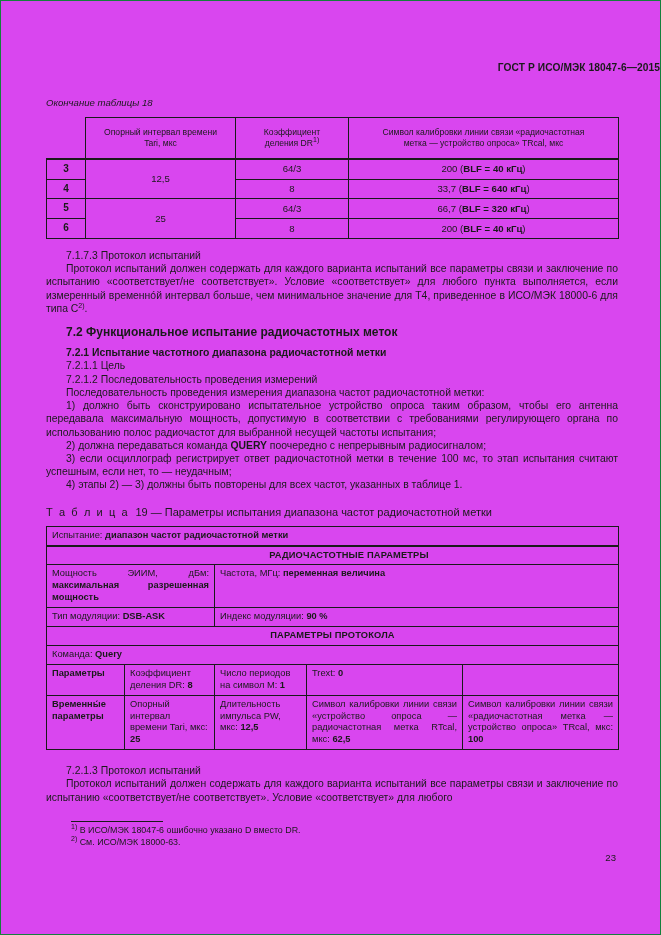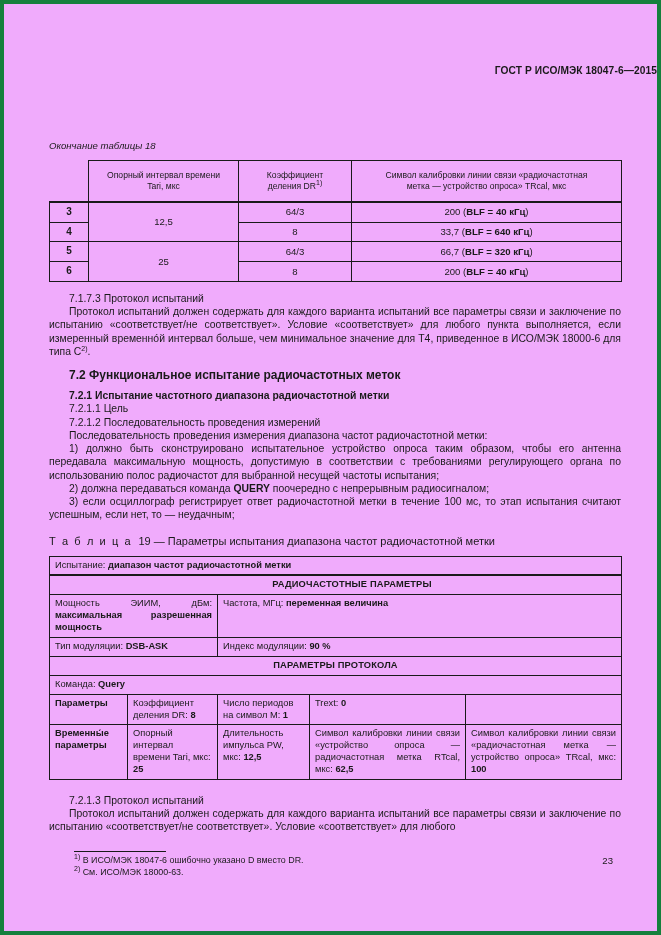--- a/index.html
+++ b/index.html
@@ -15,29 +15,28 @@
     font-family: "Liberation Sans", "DejaVu Sans", sans-serif;
     color: #1a1a1a;
     overflow: hidden;
   }
   .page {
     position: absolute;
     left: 0; top: 0;
     width: 661px;
     height: 935px;
     box-sizing: border-box;
-    border: 4px solid #15803d;
-    background: #f0abfc;
+    border: 1px solid #15803d;
+    background: #d946ef;
   }
   .content {
     position: absolute;
     left: 45px;
     top: 0;
     width: 572px;
-    margin-top: 40px;
   }
 
   
   .doc-header {
     position: absolute;
     top: 61px;
     right: 0;
     width: 572px;
     text-align: right;
     font-size: 10.2px;
@@ -235,20 +234,21 @@
 
     <p class="h2">7.2  Функциональное испытание радиочастотных меток</p>
     <div class="gap-s"></div>
     <p class="h3">7.2.1  Испытание частотного диапазона радиочастотной метки</p>
     <p class="clause">7.2.1.1  Цель</p>
     <p class="clause">7.2.1.2  Последовательность проведения измерений</p>
     <p class="body indent">Последовательность проведения измерения диапазона частот радиочастотной метки:</p>
     <p class="body indent">1) должно быть сконструировано испытательное устройство опроса таким образом, чтобы его антенна передавала максимальную мощность, допустимую в соответствии с требованиями регулирующего органа по использованию полос радиочастот для выбранной несущей частоты испытания;</p>
     <p class="body indent"><span>2) должна передаваться команда </span><b>QUERY</b><span> поочередно с непрерывным радиосигналом;</span></p>
     <p class="body indent">3) если осциллограф регистрирует ответ радиочастотной метки в течение 100 мс, то этап испытания считают успешным, если нет, то — неудачным;</p>
+    <p class="body indent">4) этапы 2) — 3) должны быть повторены для всех частот, указанных в таблице 1.</p>
 
     <div class="gap-l"></div>
 
     <div class="tbl-caption"><span class="sp">Т а б л и ц а</span>&nbsp; <span>19</span> <span>— Параметры испытания диапазона частот радиочастотной метки</span></div>
 
     <div style="height:7px"></div>
 
     <table class="gost t19">
       <colgroup>
         <col style="width:78px">

